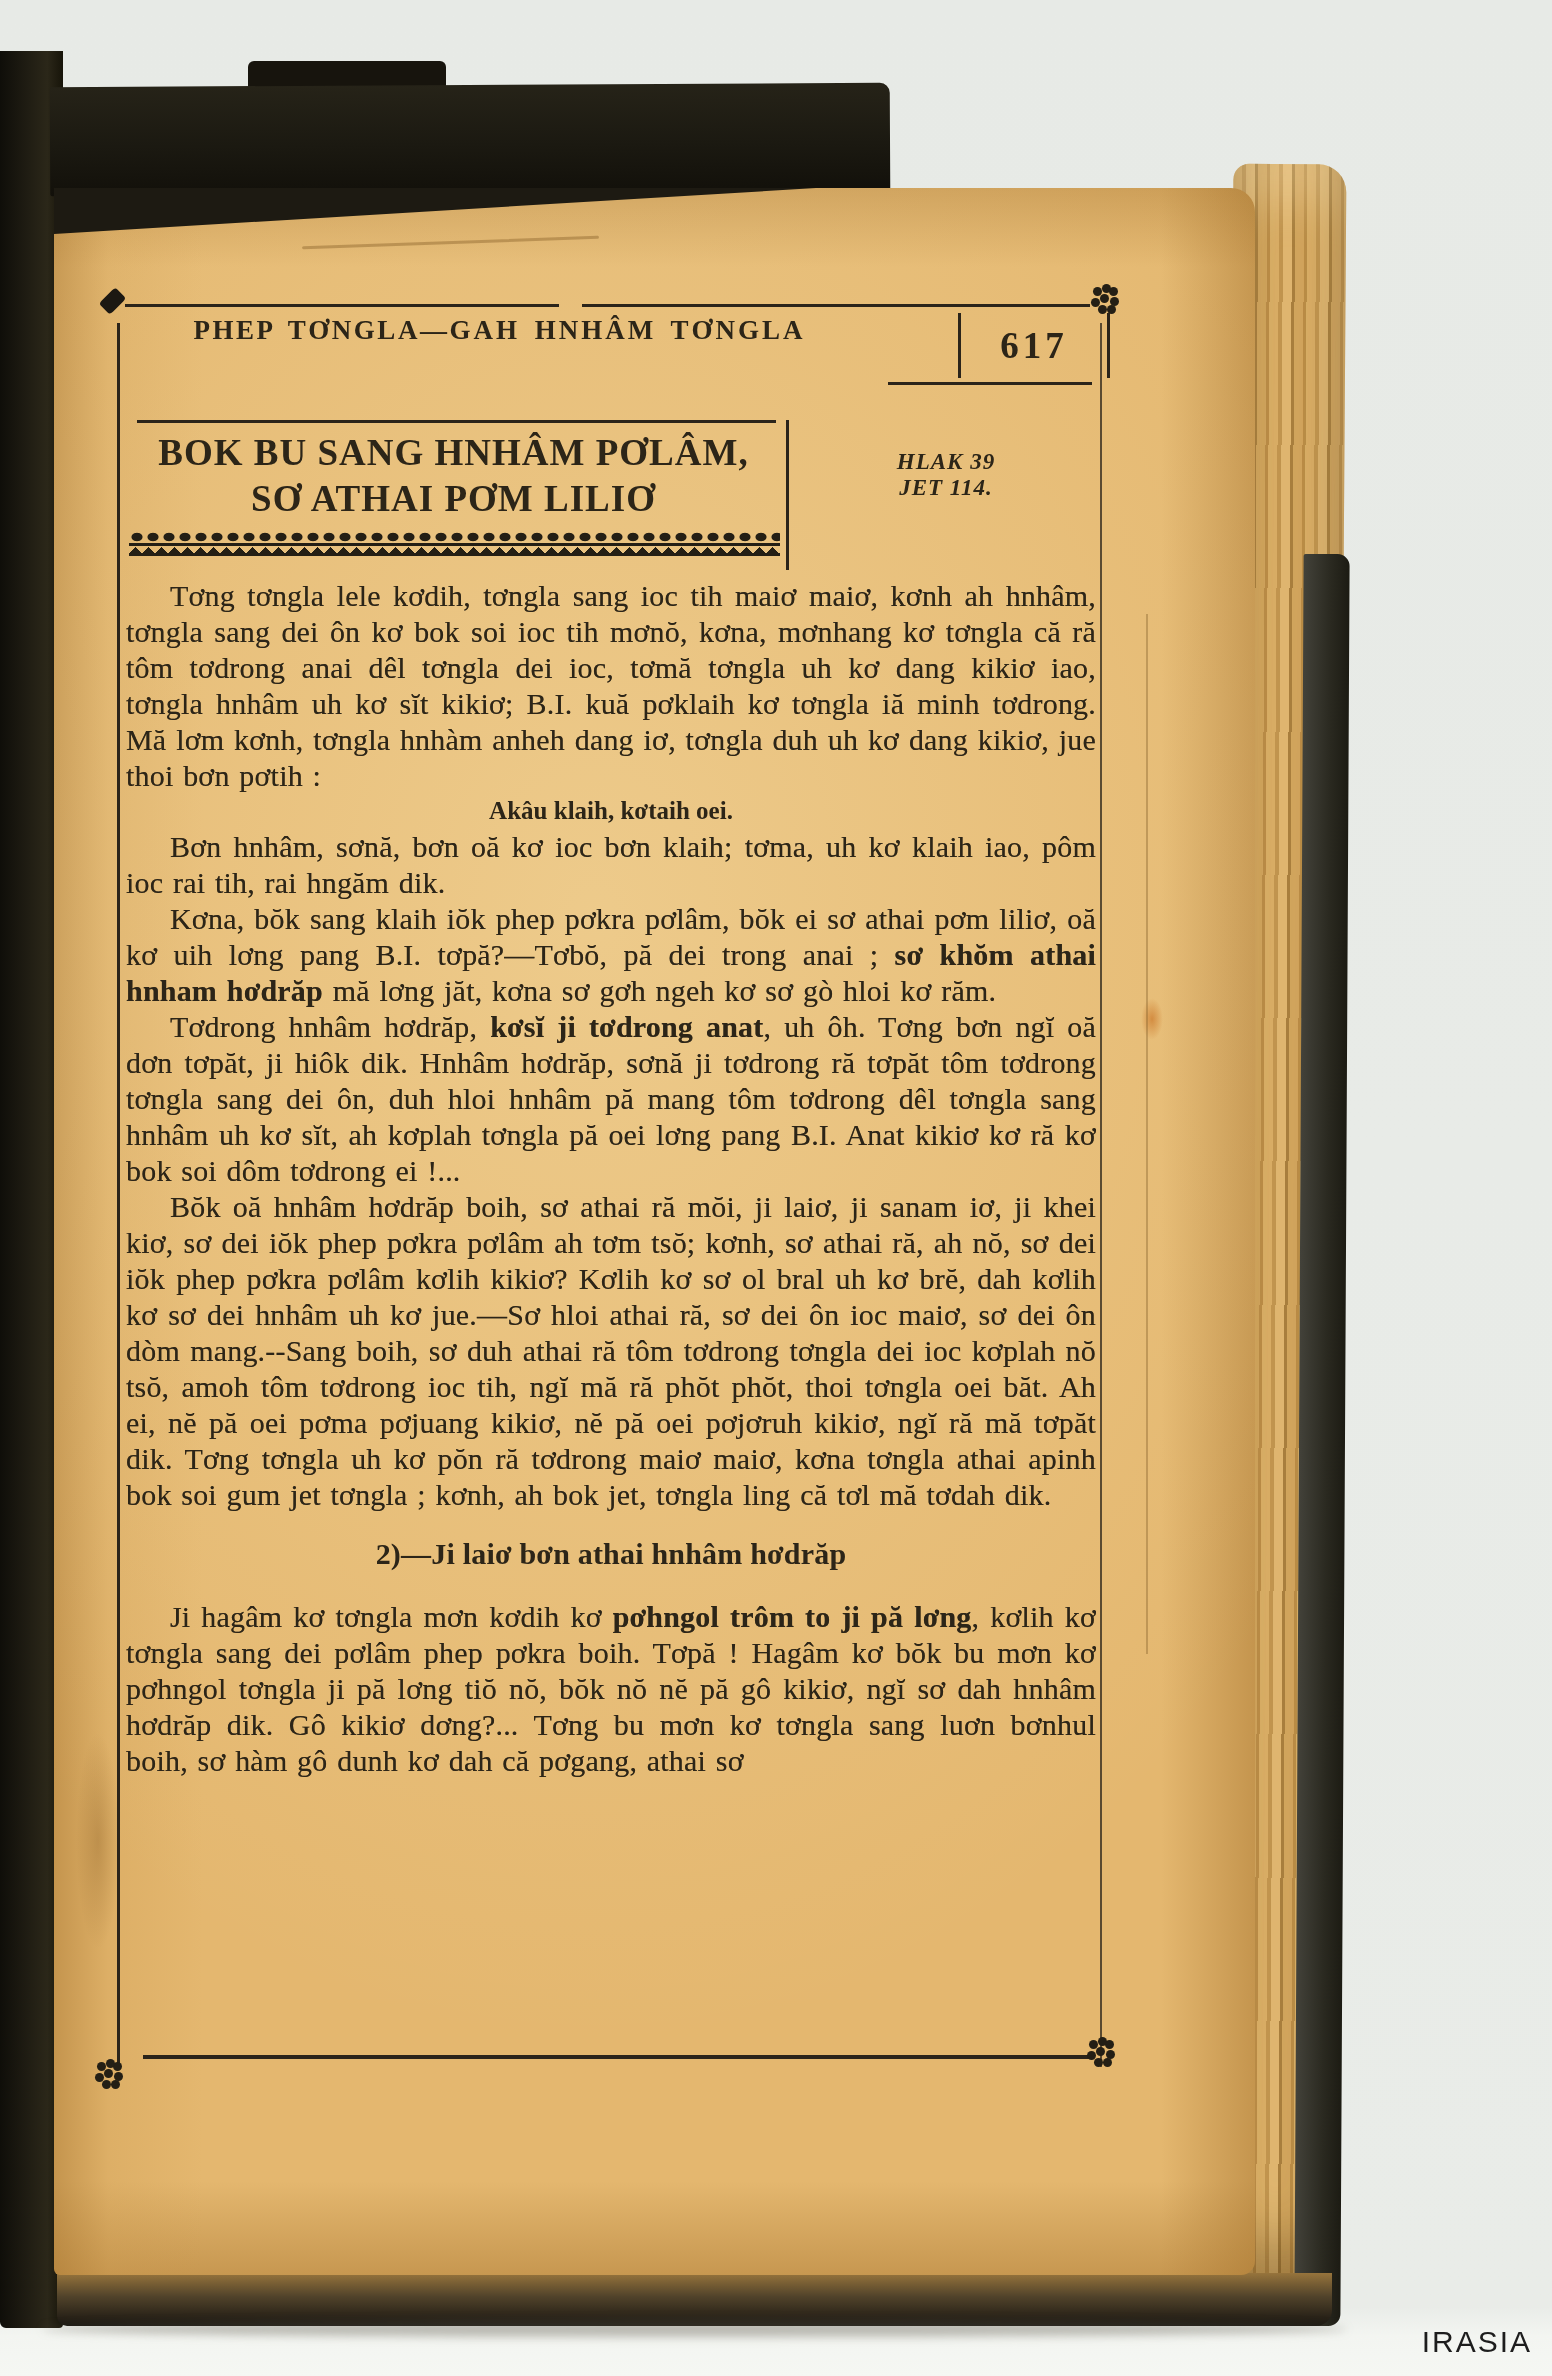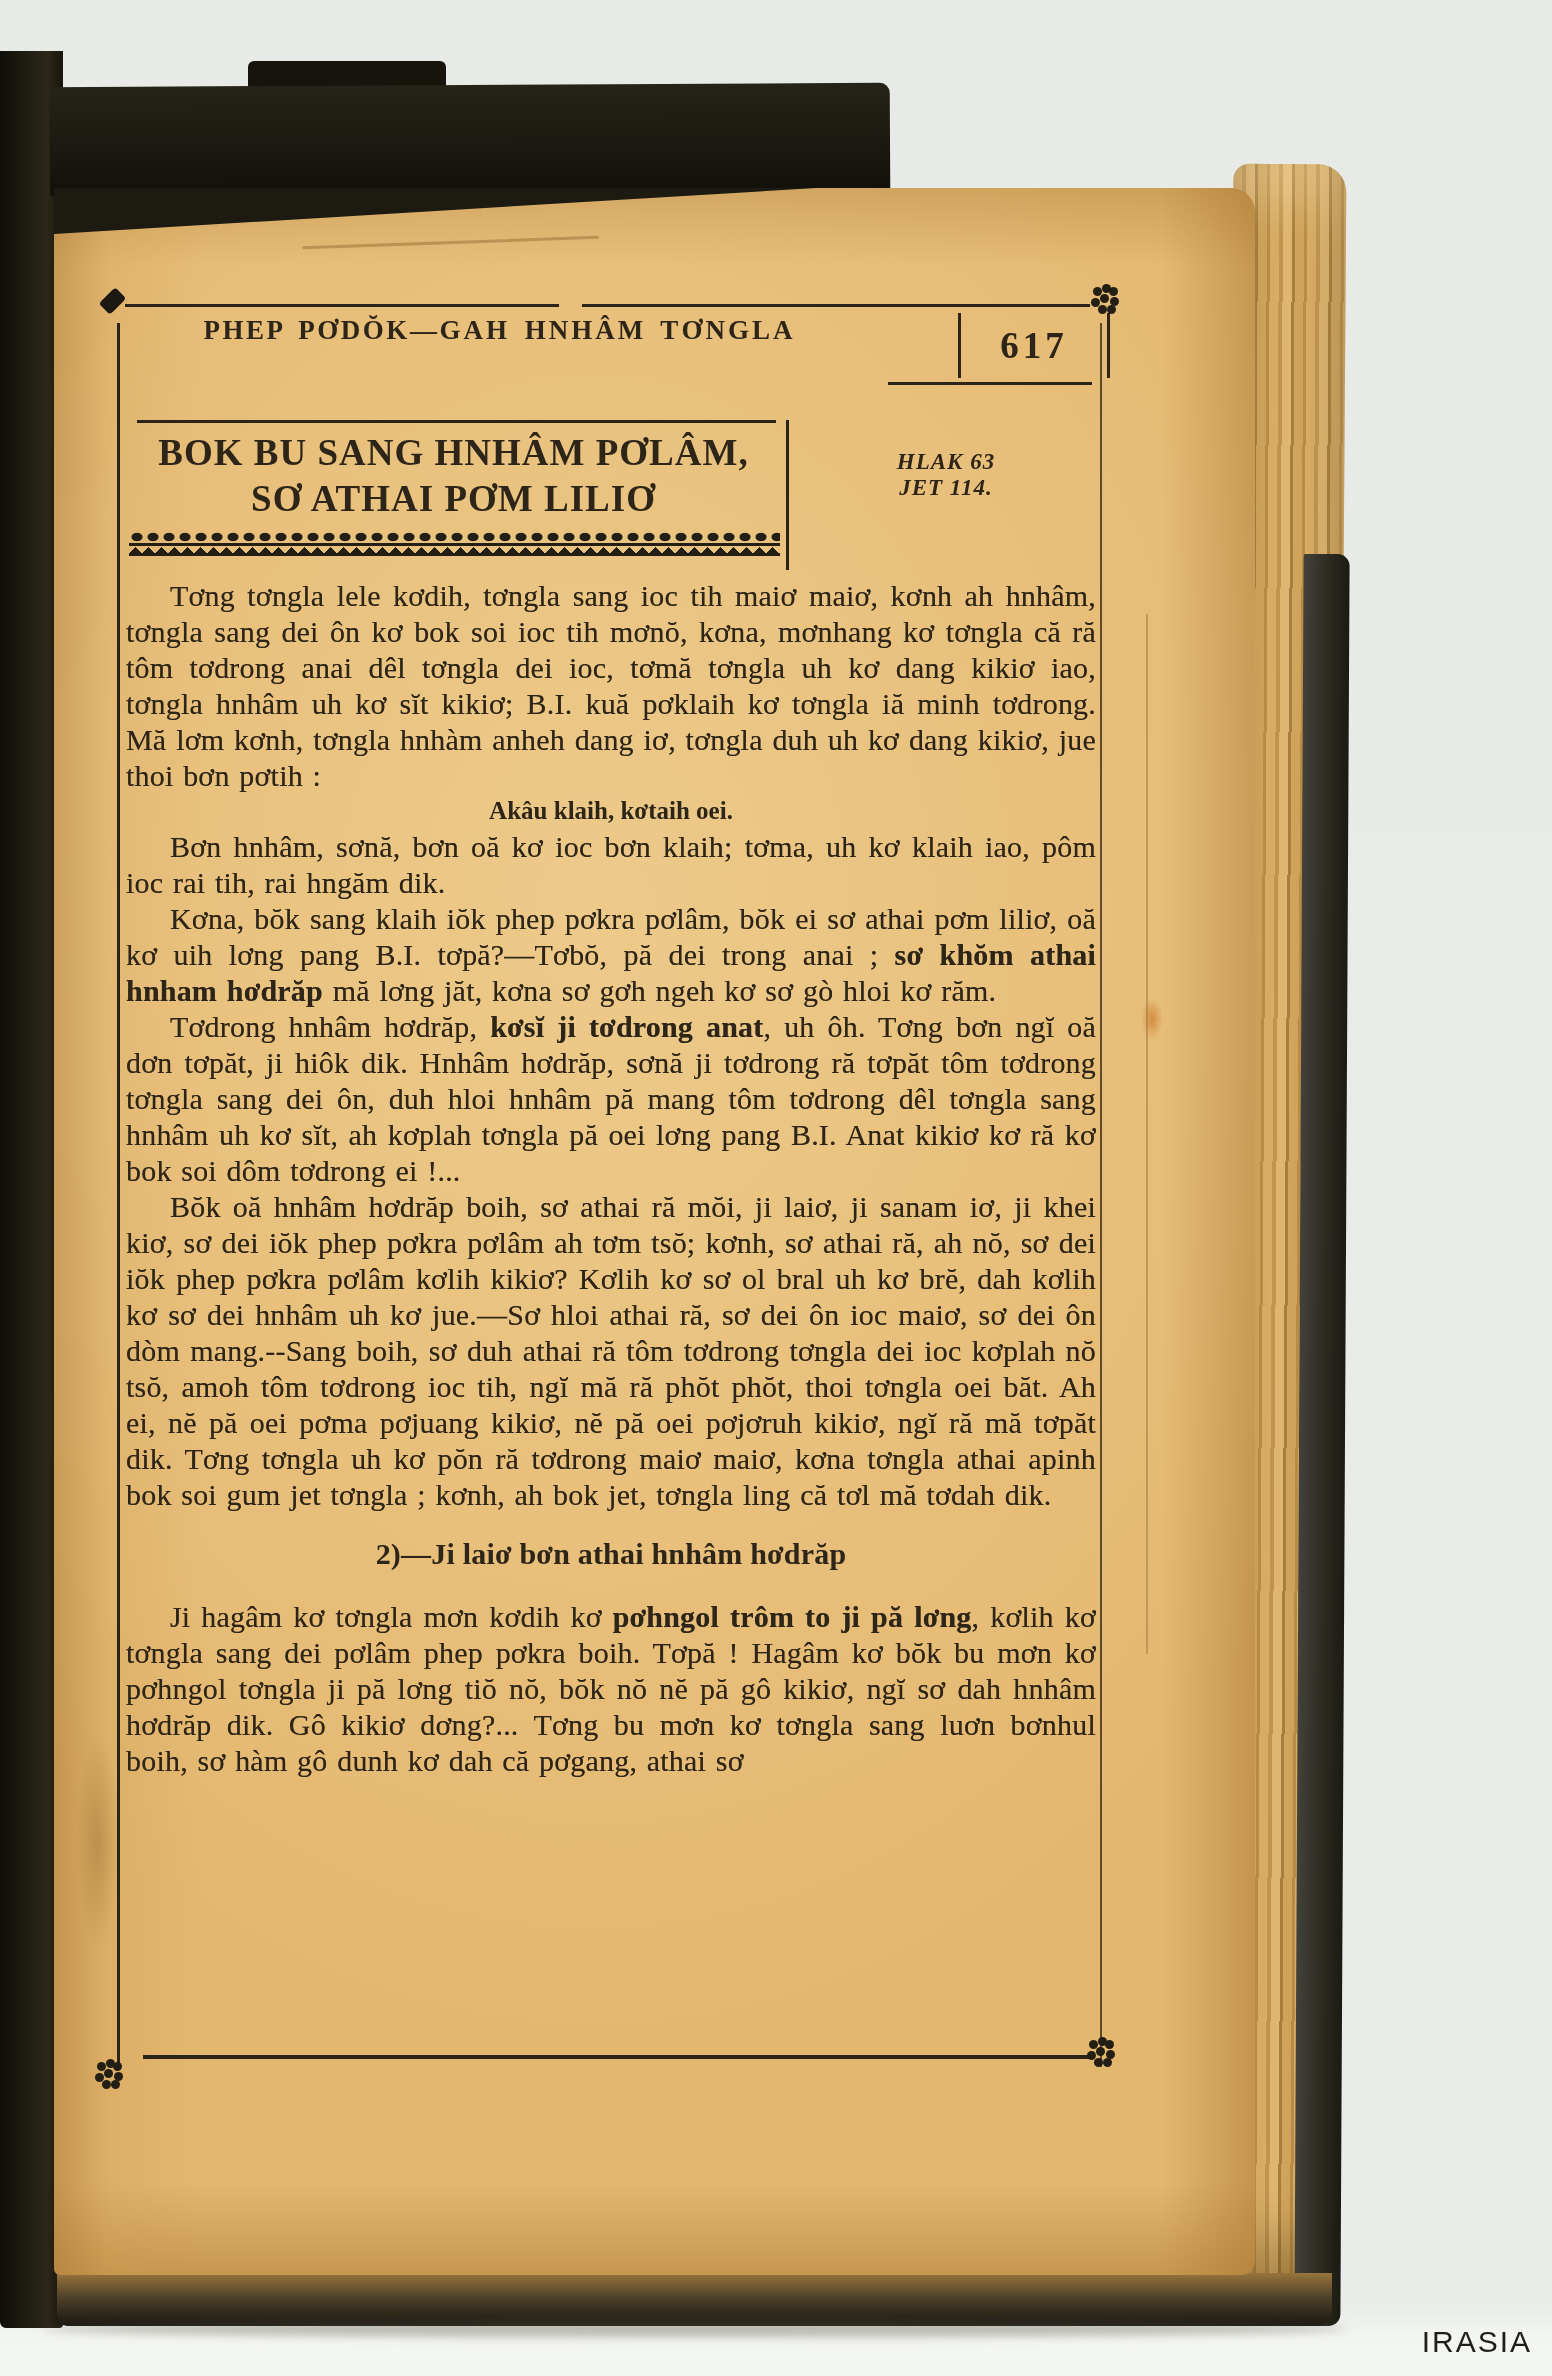--- a/index.html
+++ b/index.html
@@ -129,41 +129,41 @@
   <div class="stain-scratch"></div>
   <div class="stain-orange"></div>
   <div class="stain-fold"></div>
   <div class="stain-left"></div>
 
   <span class="diamond diamond-tl"></span>
   <div class="rule header-rule"></div>
   <span class="flower flower-tr"></span>
 
   <div class="running-title">
-    <span>PHEP PƠDŎK</span><span>—</span><span class="rt-sub">GAH HNHÂM TƠNGLA</span>
+    <span>PHEP TƠNGLA</span><span>—</span><span class="rt-sub">GAH HNHÂM TƠNGLA</span>
   </div>
 
   <div class="pageno-box">
     <span>617</span>
   </div>
   <div class="rule pageno-underline"></div>
 
   <div class="rule frame-left"></div>
   <div class="rule frame-right"></div>
 
   <div class="titlebox">
     <div class="tb-left">
       <div class="tb-toprule"></div>
       <div class="tb-line tb-line1">BOK BU SANG HNHÂM PƠLÂM,</div>
       <div class="tb-line">SƠ ATHAI PƠM LILIƠ</div>
       <div class="lace"></div>
     </div>
     <div class="tb-divider"></div>
     <div class="tb-right">
-      <div class="tb-ref2">HLAK 63</div>
+      <div class="tb-ref2">HLAK 39</div>
       <div class="tb-ref3">JET 114.</div>
     </div>
   </div>
 
   <div class="bodytext">
 
     <p class="para">Tơng tơngla lele kơdih, tơngla sang ioc tih maiơ maiơ, kơnh ah hnhâm, tơngla sang dei ôn kơ bok soi ioc tih mơnŏ, kơna, mơnhang kơ tơngla că ră tôm tơdrong anai dêl tơngla dei ioc, tơmă tơngla uh kơ dang kikiơ iao, tơngla hnhâm uh kơ sĭt kikiơ; B.I. kuă pơklaih kơ tơngla iă minh tơdrong. Mă lơm kơnh, tơngla hnhàm anheh dang iơ, tơngla duh uh kơ dang kikiơ, jue thoi bơn pơtih :</p>
     <p class="verse">Akâu klaih, kơtaih oei.</p>
     <p class="para">Bơn hnhâm, sơnă, bơn oă kơ ioc bơn klaih; tơma, uh kơ klaih iao, pôm ioc rai tih, rai hngăm dik.</p>
 

